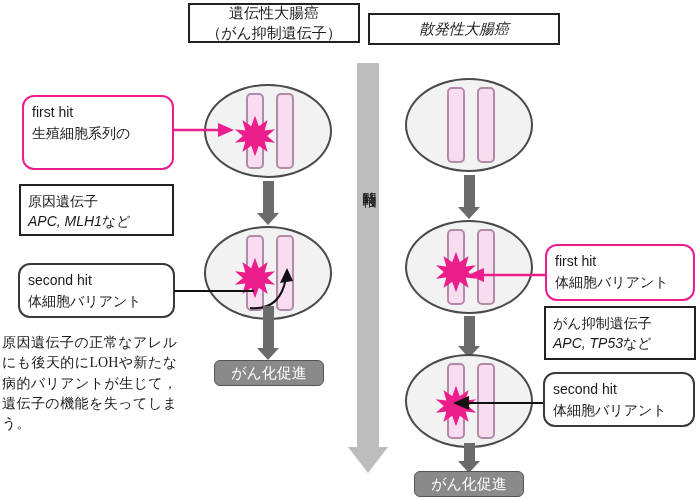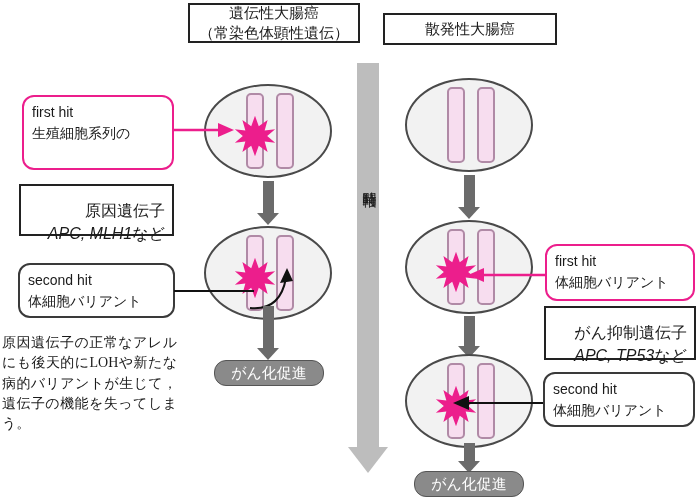--- a/index.html
+++ b/index.html
@@ -25,24 +25,23 @@
     align-items:center;
     justify-content:center;
     box-sizing:border-box;
   }
 
   
   .info-box{
     border:2px solid #222;
     background:#fff;
     box-sizing:border-box;
-    font-size:16px;
+    font-size:14px;
     line-height:1.45;
-    padding:13px 7px;
-    text-align:right;
+    padding:5px 7px;
   }
   .info-box .ital{font-style:italic;}
 
   
   .callout-pink{
     border:2.5px solid #ec1e8c;
     border-radius:12px;
     background:#fff;
     box-sizing:border-box;
     font-size:14px;
@@ -118,39 +117,39 @@
     font-size:14px;
     letter-spacing:1px;
     color:#1a1a1a;
     text-align:center;
   }
 
   
   .pill{
     position:absolute;
     border:1.5px solid #555;
-    border-radius:12px;
+    border-radius:6px;
     background:#8a8a8a;
     color:#ffffff;
     font-size:15px;
     display:flex;align-items:center;justify-content:center;
     box-sizing:border-box;
   }
 
   svg.conn{position:absolute;overflow:visible;}
 </style>
 </head>
 <body>
 
 <div class="abs hdr-box" style="left:188px;top:3px;width:172px;height:40px;">
   <div>遺伝性大腸癌</div>
-  <div>（常染色体顕性遺伝）</div>
-</div>
-
-<div class="abs hdr-box" style="left:383px;top:13px;width:174px;height:32px;">
+  <div>（がん抑制遺伝子）</div>
+</div>
+
+<div class="abs hdr-box" style="left:368px;top:13px;width:192px;height:32px;font-style:italic;">
   <div>散発性大腸癌</div>
 </div>
 
 <div class="time-axis" style="left:348px;top:63px;width:40px;height:410px;">
   <div class="shaft" style="height:384px;"></div>
   <div class="head" style="top:384px;"></div>
   <div class="label" style="top:118px;">時間軸</div>
 </div>
 
 <div class="abs" style="left:204px;top:84px;width:128px;height:94px;">

